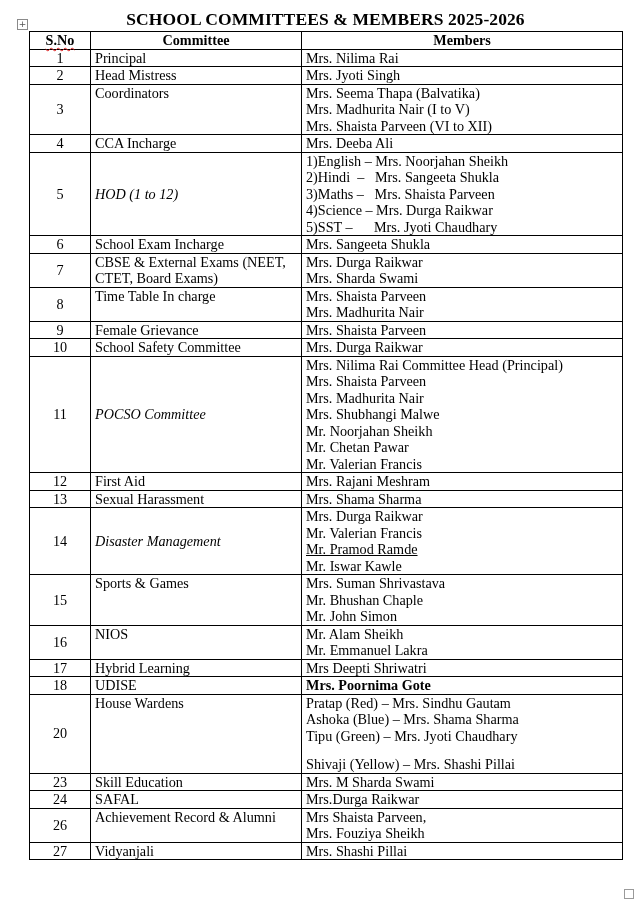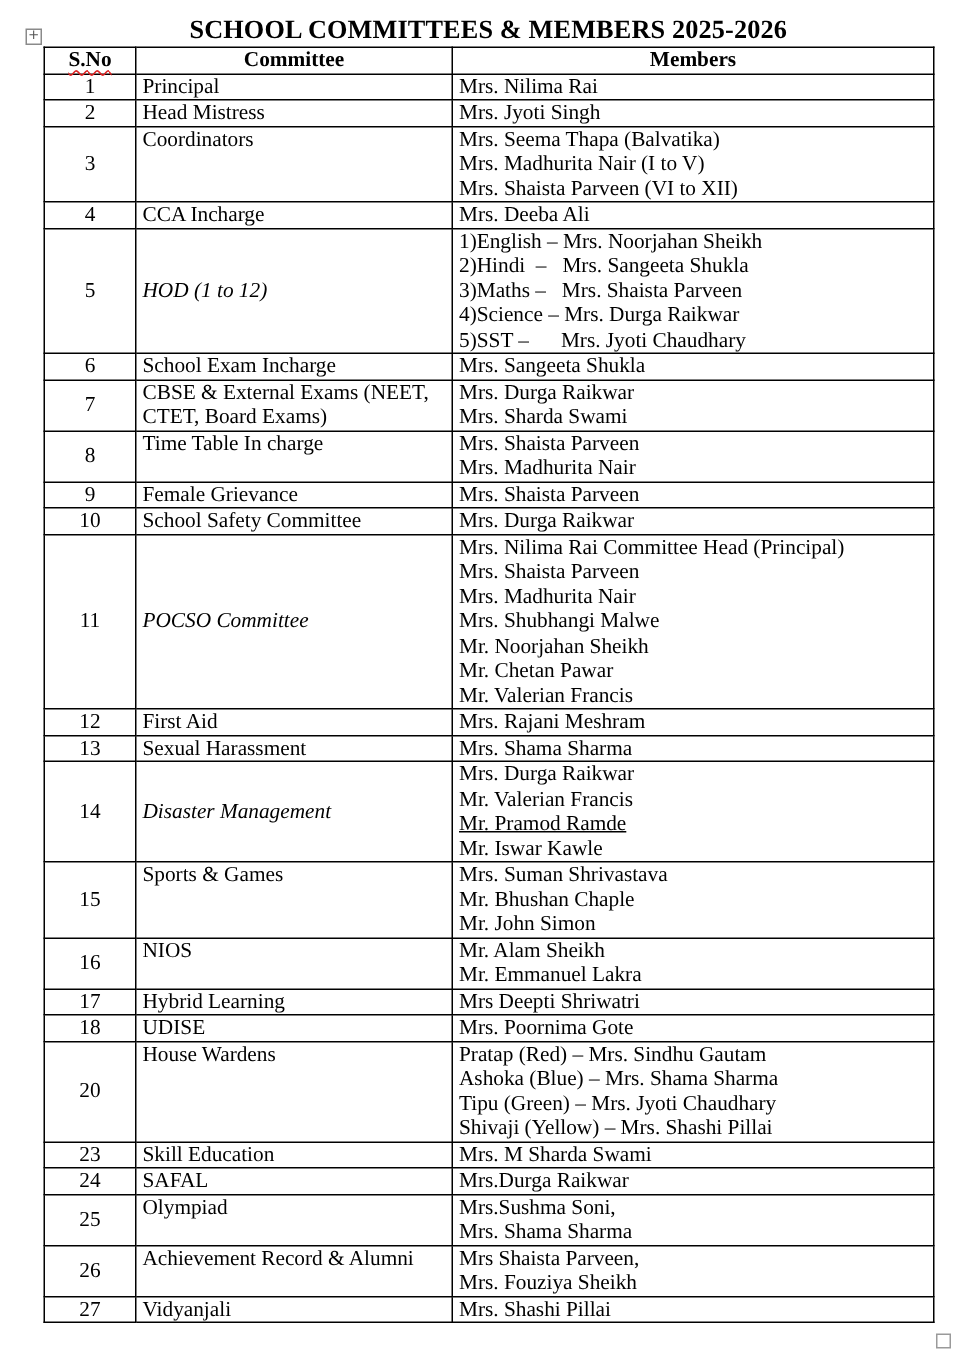--- a/index.html
+++ b/index.html
@@ -180,56 +180,48 @@
         <td class="sno">17</td>
         <td class="comm">Hybrid Learning</td>
         <td>
           <span class="line" style="white-space: pre;">Mrs Deepti Shriwatri</span>
         </td>
       </tr>
       <tr>
         <td class="sno">18</td>
         <td class="comm">UDISE</td>
         <td>
-          <span class="line" style="white-space: pre;">Mrs. Poornima Gote</span>
+          <span class="line" style="white-space: pre; font-weight: bold;">Mrs. Poornima Gote</span>
         </td>
       </tr>
       <tr>
         <td class="sno">20</td>
         <td class="comm">House Wardens</td>
         <td>
           <span class="line" style="white-space: pre;">Pratap (Red) – Mrs. Sindhu Gautam</span>
           <span class="line" style="white-space: pre;">Ashoka (Blue) – Mrs. Shama Sharma</span>
           <span class="line" style="white-space: pre;">Tipu (Green) – Mrs. Jyoti Chaudhary</span>
-          <span class="line" style="white-space: pre;">Shivaji (Yellow) – Mrs. Shashi Pillai</span>
+          <span class="line" style="white-space: pre; margin-top: 12px;">Shivaji (Yellow) – Mrs. Shashi Pillai</span>
         </td>
       </tr>
       <tr>
         <td class="sno">23</td>
         <td class="comm">Skill Education</td>
         <td>
           <span class="line" style="white-space: pre;">Mrs. M Sharda Swami</span>
         </td>
       </tr>
       <tr>
         <td class="sno">24</td>
         <td class="comm">SAFAL</td>
         <td>
           <span class="line" style="white-space: pre;">Mrs.Durga Raikwar</span>
         </td>
       </tr>
       <tr>
-        <td class="sno">25</td>
-        <td class="comm">Olympiad</td>
-        <td>
-          <span class="line" style="white-space: pre;">Mrs.Sushma Soni,</span>
-          <span class="line" style="white-space: pre;">Mrs. Shama Sharma</span>
-        </td>
-      </tr>
-      <tr>
         <td class="sno">26</td>
         <td class="comm">Achievement Record &amp; Alumni</td>
         <td>
           <span class="line" style="white-space: pre;">Mrs Shaista Parveen,</span>
           <span class="line" style="white-space: pre;">Mrs. Fouziya Sheikh</span>
         </td>
       </tr>
       <tr>
         <td class="sno">27</td>
         <td class="comm">Vidyanjali</td>

